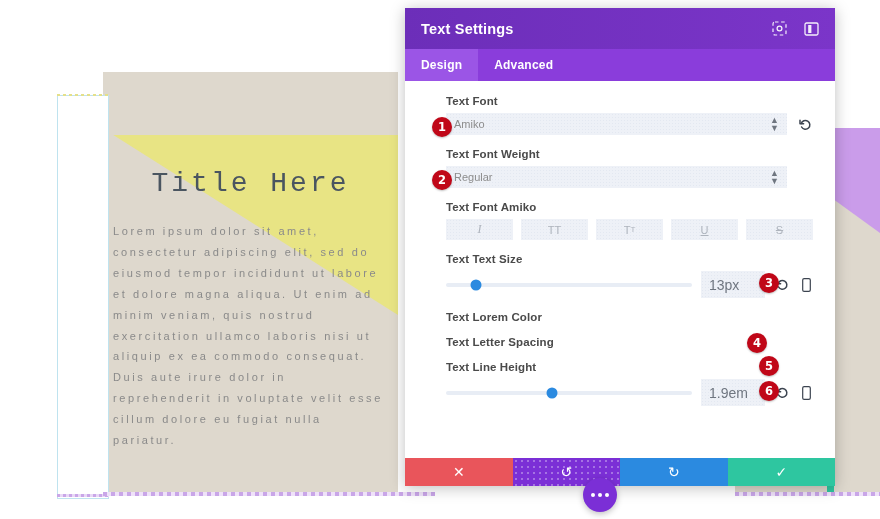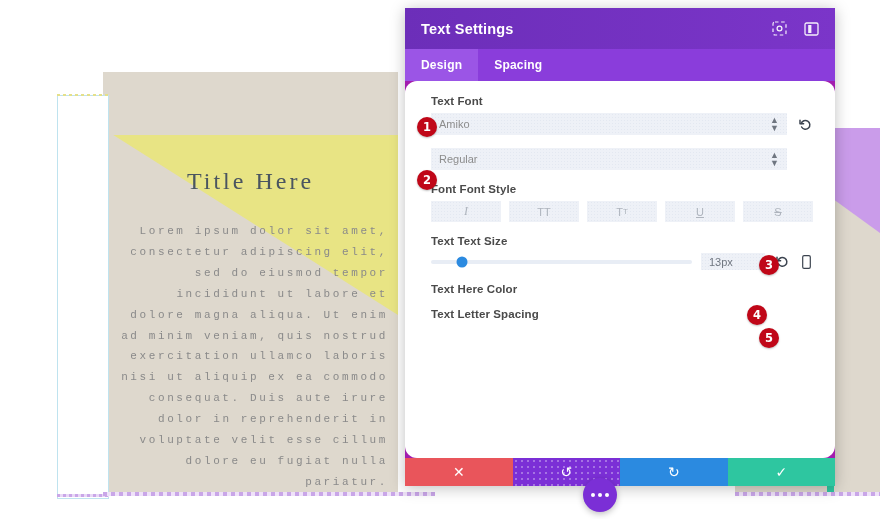--- a/index.html
+++ b/index.html
@@ -68,29 +68,29 @@
     background:#3b4450;
   }
   .teal-bar{
     position:absolute;left:827px;top:462px;width:7px;height:32px;
     background:#2ec6a0;
   }
 
   .page-title{
     position:absolute;left:103px;top:168px;width:295px;
     text-align:center;
-    font-size:24px;letter-spacing:3px;color:#4a5560;
-    font-family:Liberation Serif, serif;
+    font-size:28px;letter-spacing:3px;color:#4a5560;
+    font-family:Liberation Mono, monospace;
     white-space:nowrap;
   }
   .page-body{
     position:absolute;left:113px;top:221px;width:275px;
-    text-align:right;
+    text-align:left;
     font-size:11px;line-height:1.9em;letter-spacing:2.6px;color:#8a8a8a;
-    font-family:Liberation Mono, monospace;
+    font-family:Liberation Sans, sans-serif;
   }
   .page-body-right{
     position:absolute;left:843px;top:221px;width:250px;
     text-align:center;
     font-size:11px;line-height:1.9em;letter-spacing:2.6px;color:#8a8a8a;
     font-family:"DejaVu Sans", sans-serif;
     white-space:pre-line;
   }
 
   
@@ -119,21 +119,21 @@
     height:32px;background:#8a3ddb;display:flex;align-items:stretch;
   }
   .tab{
     padding:0 16px;display:flex;align-items:center;
     color:#fff;font-size:12px;font-weight:bold;cursor:pointer;
     letter-spacing:.2px;
   }
   .tab.active{background:#9b55e6;}
 
   .modal-body{
-    flex:1;background:#fff;padding:14px 0 0 0;position:relative;overflow:hidden;border-radius:12px;
+    flex:1;background:#fff;padding:14px 0 0 15px;position:relative;overflow:hidden;
   }
   .field{padding:0 22px 0 26px;margin-bottom:13px;position:relative;}
   .flabel{
     font-size:11.5px;color:#4a4a4a;font-weight:bold;margin-bottom:6px;
     letter-spacing:.1px;
   }
 
   .select{
     height:22px;background:#eef1f7;border:none;
     display:flex;align-items:center;padding:0 8px;
@@ -177,25 +177,25 @@
     flex:1;height:16px;position:relative;cursor:pointer;display:flex;align-items:center;
   }
   .slider .track{
     width:100%;height:4px;background:#e8edf5;border-radius:2px;
   }
   .slider .knob{
     position:absolute;width:11px;height:11px;border-radius:50%;
     background:#2b8ae0;top:50%;transform:translate(-50%,-50%);
   }
   .numbox{
-    width:56px;height:17px;background:#eef1f7;
+    width:56px;height:27px;background:#eef1f7;
     background-image:radial-gradient(#e3e8f1 .7px,transparent .8px);
     background-size:3px 3px;
     display:flex;align-items:center;padding-left:8px;
-    font-size:11px;color:#6f7680;cursor:text;
+    font-size:14px;color:#6f7680;cursor:text;
   }
 
   .color-row{
     display:flex;align-items:stretch;height:22px;position:relative;
     outline:1px dashed #ef9aa6;outline-offset:1px;
   }
   .swatch{width:30px;background:#808080;cursor:pointer;}
   .color-pick{
     flex:1;background:#eef1f7;
     background-image:radial-gradient(#e3e8f1 .7px,transparent .8px);
@@ -284,21 +284,21 @@
         <svg width="15" height="14" viewBox="0 0 15 14">
           <rect x="1" y="1" width="13" height="12" rx="1.5" fill="none" stroke="#fff" stroke-width="1.3"></rect>
           <rect x="4.2" y="3" width="3.2" height="8" fill="#fff"></rect>
         </svg>
       </div>
     </div>
   </div>
 
   <div class="tabs">
     <div class="tab active">Design</div>
-    <div class="tab">Spacing</div>
+    <div class="tab">Advanced</div>
   </div>
 
   <div class="modal-body">
 
     <div class="field">
       <div class="flabel">Text Font</div>
       <div class="row-inline">
         <div class="select-wrap">
           <div class="select">
             <span class="val">Amiko</span>
@@ -312,37 +312,38 @@
           <svg width="13" height="13" viewBox="0 0 13 13">
               <path d="M2.2 5.6A4.4 4.4 0 1 1 2.6 9" fill="none" stroke="#3c4450" stroke-width="1.5" stroke-linecap="round"></path>
               <path d="M1 2.2v3.6h3.6" fill="none" stroke="#3c4450" stroke-width="1.5" stroke-linecap="round" stroke-linejoin="round"></path>
             </svg>
         </div>
       </div>
       <div class="badge" style="left:12px;top:22px;">1</div>
     </div>
 
     <div class="field">
+      <div class="flabel">Text Font Weight</div>
       <div class="row-inline">
         <div class="select-wrap">
           <div class="select">
             <span class="val">Regular</span>
             <span class="arrows">
                 <span>▲</span>
                 <span>▼</span>
               </span>
           </div>
         </div>
         <div style="width:16px"></div>
       </div>
       <div class="badge" style="left:12px;top:22px;">2</div>
     </div>
 
     <div class="field">
-      <div class="flabel">Font Font Style</div>
+      <div class="flabel">Text Font Amiko</div>
       <div class="style-btns">
         <div class="style-btn italic">I</div>
         <div class="style-btn">TT</div>
         <div class="style-btn">
             <span>T</span>
             <span class="sm">T</span>
           </div>
         <div class="style-btn under">U</div>
         <div class="style-btn strike">S</div>
       </div>
@@ -365,29 +366,51 @@
         <div class="device-btn">
           <svg width="9" height="14" viewBox="0 0 9 14">
               <rect x="0.7" y="0.7" width="7.6" height="12.6" rx="1.4" fill="none" stroke="#3c4450" stroke-width="1.2"></rect>
             </svg>
         </div>
       </div>
       <div class="badge" style="right:56px;top:20px;">3</div>
     </div>
 
     <div class="field">
-      <div class="flabel">Text Here Color</div>
+      <div class="flabel">Text Lorem Color</div>
       <div class="badge" style="right:68px;top:22px;">4</div>
     </div>
 
     <div class="field">
       <div class="flabel">Text Letter Spacing</div>
       <div class="badge" style="right:56px;top:20px;">5</div>
     </div>
 
+    <div class="field">
+      <div class="flabel">Text Line Height</div>
+      <div class="slider-row">
+        <div class="slider">
+          <div class="track"></div>
+          <div class="knob" id="knob-lh" style="left: 43%;"></div>
+        </div>
+        <div class="numbox">1.9em</div>
+        <div class="reset-btn">
+          <svg width="13" height="13" viewBox="0 0 13 13">
+              <path d="M2.2 5.6A4.4 4.4 0 1 1 2.6 9" fill="none" stroke="#3c4450" stroke-width="1.5" stroke-linecap="round"></path>
+              <path d="M1 2.2v3.6h3.6" fill="none" stroke="#3c4450" stroke-width="1.5" stroke-linecap="round" stroke-linejoin="round"></path>
+            </svg>
+        </div>
+        <div class="device-btn">
+          <svg width="9" height="14" viewBox="0 0 9 14">
+              <rect x="0.7" y="0.7" width="7.6" height="12.6" rx="1.4" fill="none" stroke="#3c4450" stroke-width="1.2"></rect>
+            </svg>
+        </div>
+      </div>
+      <div class="badge" style="right:56px;top:20px;">6</div>
+    </div>
 
   </div>
 
   <div class="modal-footer">
     <div class="fbtn cancel">✕</div>
     <div class="fbtn undo">↺</div>
     <div class="fbtn redo">↻</div>
     <div class="fbtn save">✓</div>
   </div>
 </div>

